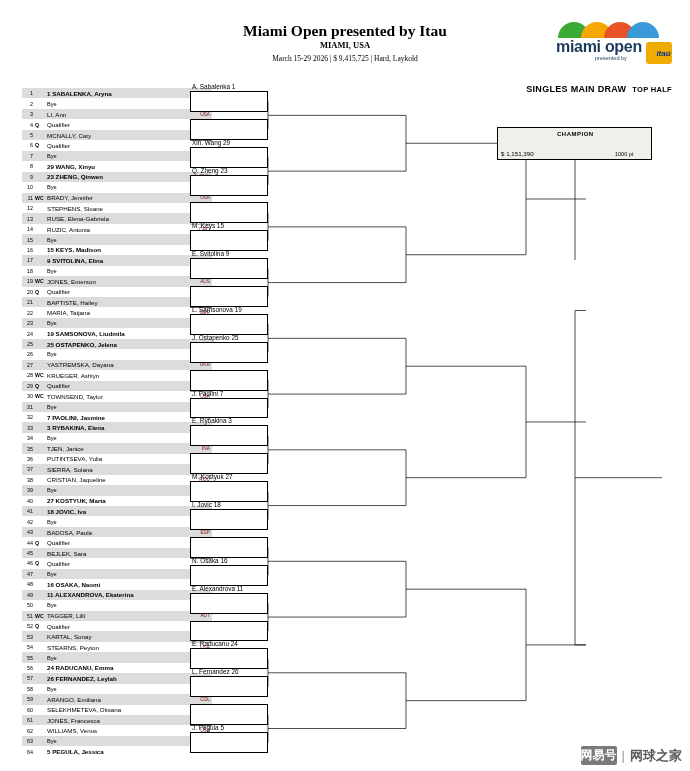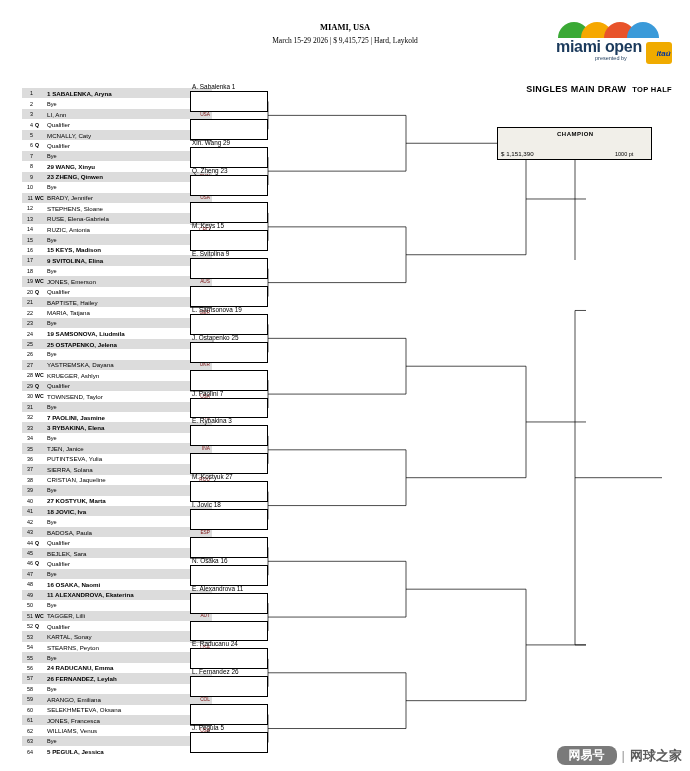--- a/index.html
+++ b/index.html
@@ -57,31 +57,32 @@
   
   .box { position:absolute; border:1px solid #000; background:#fff; }
   .bx-label { position:absolute; font-size:6.4px; white-space:nowrap; }
   .champ-box { position:absolute; border:1px solid #000; background:#f1efe9; }
   .champ-title { position:absolute; font-size:6px; font-weight:bold; letter-spacing:0.5px;}
   .champ-money { position:absolute; font-size:6.2px; }
   .champ-pts { position:absolute; font-size:5.5px; }
 
   
   .wm { position:absolute; right:8px; bottom:6px; display:flex; align-items:center; gap:5px; font-size:13px; font-weight:bold; color:#5a5a5a; }
-  .wm .wmbox { background:#7a7a7a; color:#fff; padding:1px 12px; border-radius:8px; font-size:12px;}
+  .wm .wmbox { background:#7a7a7a; color:#fff; padding:1px 0; border-radius:2px; font-size:12px;}
   .wm .sep { color:#9a9a9a; font-weight:normal; }
 </style>
 </head>
 <body>
 
 <div class="page">
 
   <div class="hdr">
 
     <div class="title-block">
+      <div class="ttl">Miami Open presented by Itau</div>
       <div class="sub1">MIAMI, USA</div>
       <div class="sub2">March 15-29 2026  |  $ 9,415,725  |  Hard, Laykold</div>
     </div>
 
     <div class="miami">
       <svg class="arcs" viewBox="0 0 105 30">
         <path d="M2,30 A16,16 0 0,1 34,30 Z" fill="#3aa935"></path>
         <path d="M25,30 A16,16 0 0,1 57,30 Z" fill="#f6a800"></path>
         <path d="M48,30 A16,16 0 0,1 80,30 Z" fill="#e8532a"></path>
         <path d="M71,30 A16,16 0 0,1 103,30 Z" fill="#3a9ad9"></path>

